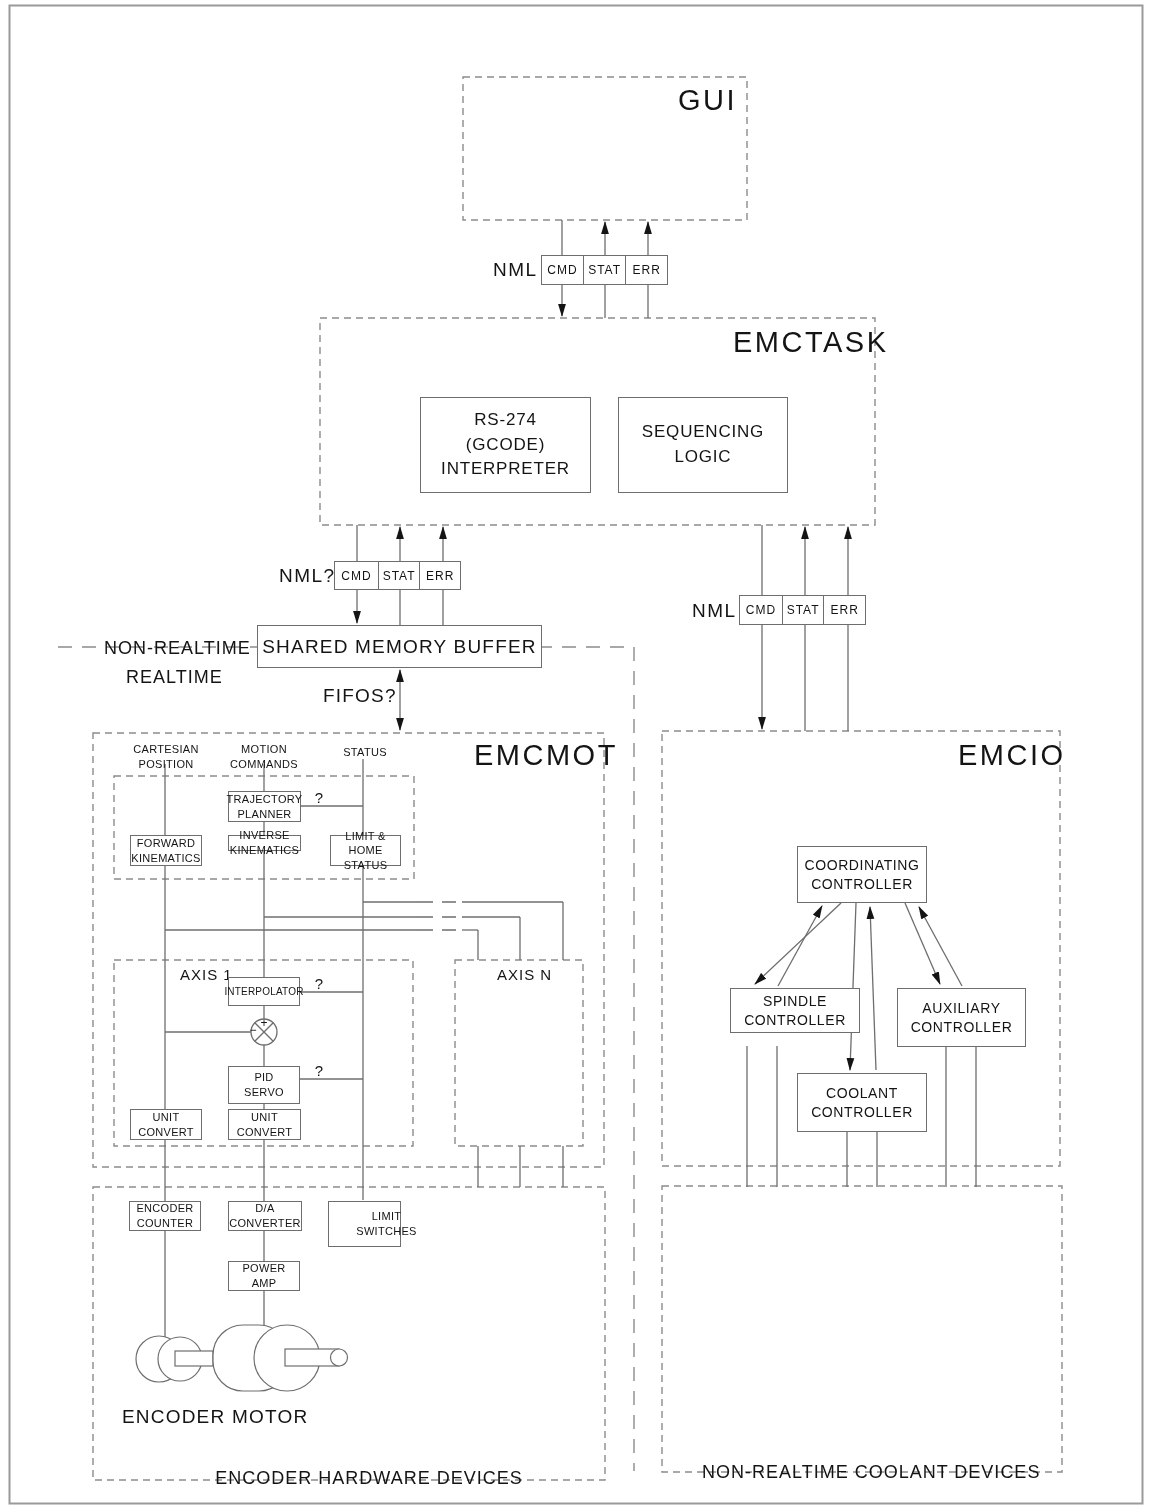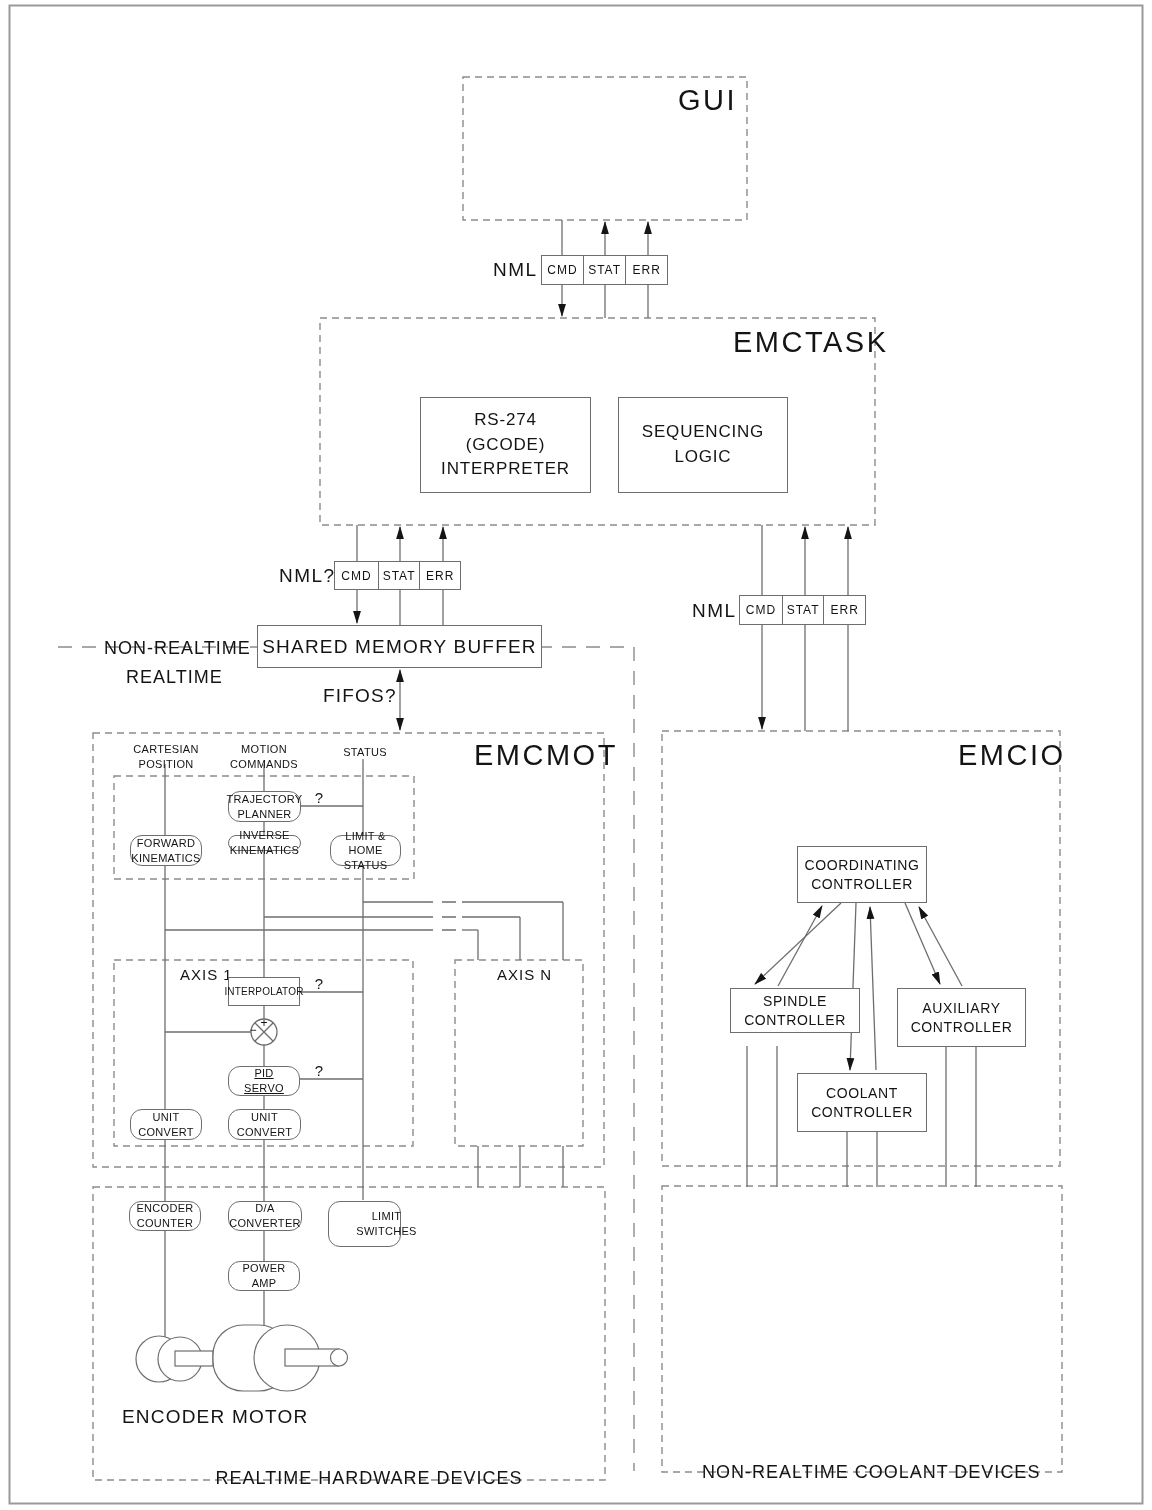--- a/index.html
+++ b/index.html
@@ -11,21 +11,21 @@
   .title{font-size:29px;letter-spacing:2.5px;color:#141414;white-space:nowrap;}
   .nml{font-size:19px;letter-spacing:1.5px;white-space:nowrap;}
   .box{position:absolute;box-sizing:border-box;border:1.4px solid #6e6e6e;background:#fff;
        display:flex;align-items:center;justify-content:center;text-align:center;
        white-space:pre-line;line-height:1.32;}
   .cells{position:absolute;display:flex;}
   .cell{box-sizing:border-box;width:43px;height:30px;border:1.4px solid #6e6e6e;background:#fff;
         display:flex;align-items:center;justify-content:center;font-size:12px;letter-spacing:1px;}
   .cell + .cell{margin-left:-1.4px;}
   .cells.h29 .cell{height:29px;}
-  .f11{font-size:11px;letter-spacing:.3px;border-radius:12px;}
+  .f11{font-size:11px;letter-spacing:.3px;}
   .f10{font-size:10px;letter-spacing:.2px;}
   .f14{font-size:14px;letter-spacing:.6px;}
   .f17{font-size:17px;letter-spacing:.8px;line-height:1.45;}
   .f19{font-size:19px;letter-spacing:1.2px;white-space:nowrap;}
   .f18{font-size:18px;letter-spacing:1px;white-space:nowrap;}
   .colhead{font-size:11px;letter-spacing:.3px;text-align:center;line-height:1.35;}
   .axislab{font-size:15px;letter-spacing:1px;white-space:nowrap;}
   .qmark{font-size:15px;width:14px;text-align:center;}
   .sumsign{font-size:12px;width:12px;text-align:center;line-height:1;}
   .ctr{text-align:center;margin-top:16px;}
@@ -192,21 +192,21 @@
     <div class="abs qmark" style="left:312px;top:789px;">?</div>
     <div class="abs qmark" style="left:312px;top:975px;">?</div>
     <div class="abs qmark" style="left:312px;top:1062px;">?</div>
 
     <div class="abs axislab" style="left:180px;top:966px;">AXIS 1</div>
     <div class="abs axislab" style="left:497px;top:966px;">AXIS N</div>
 
     <div class="box f10" style="left:228px;top:977px;width:72px;height:29px;">INTERPOLATOR</div>
     <div class="abs sumsign" style="left:258px;top:1017px;">+</div>
     <div class="abs sumsign" style="left:247px;top:1024px;">−</div>
-    <div class="box f11" style="left:228px;top:1066px;width:72px;height:30px;text-decoration:underline;">PID
+    <div class="box f11" style="left:228px;top:1066px;width:72px;height:38px;">PID
 SERVO</div>
     <div class="box f11" style="left:130px;top:1109px;width:72px;height:31px;">UNIT
 CONVERT</div>
     <div class="box f11" style="left:228px;top:1109px;width:73px;height:31px;">UNIT
 CONVERT</div>
 
     <div class="box f14" style="left:797px;top:846px;width:130px;height:57px;">COORDINATING
 CONTROLLER</div>
     <div class="box f14" style="left:698px;top:988px;width:130px;height:45px;margin-left:32px;">SPINDLE
 CONTROLLER</div>
@@ -218,18 +218,18 @@
     <div class="box f11" style="left:129px;top:1201px;width:72px;height:30px;">ENCODER
 COUNTER</div>
     <div class="box f11" style="left:228px;top:1201px;width:74px;height:30px;">D/A
 CONVERTER</div>
     <div class="box f11" style="left:328px;top:1201px;width:73px;height:46px;padding-left:44px;">LIMIT
 SWITCHES</div>
     <div class="box f11" style="left:228px;top:1261px;width:72px;height:30px;">POWER
 AMP</div>
     <div class="abs f19" style="left:122px;top:1406px;">ENCODER</div>
     <div class="abs f19" style="left:232px;top:1406px;">MOTOR</div>
-    <div class="abs f18 ctr" style="left:209px;top:1452px;width:320px;">REALTIME HARDWARE DEVICES</div>
+    <div class="abs f18 ctr" style="left:209px;top:1452px;width:320px;">ENCODER HARDWARE DEVICES</div>
 
     <div class="abs f18 ctr" style="left:702px;top:1446px;width:320px;">NON-REALTIME COOLANT DEVICES</div>
 
   </div>
 </div>
 
 </body></html>

